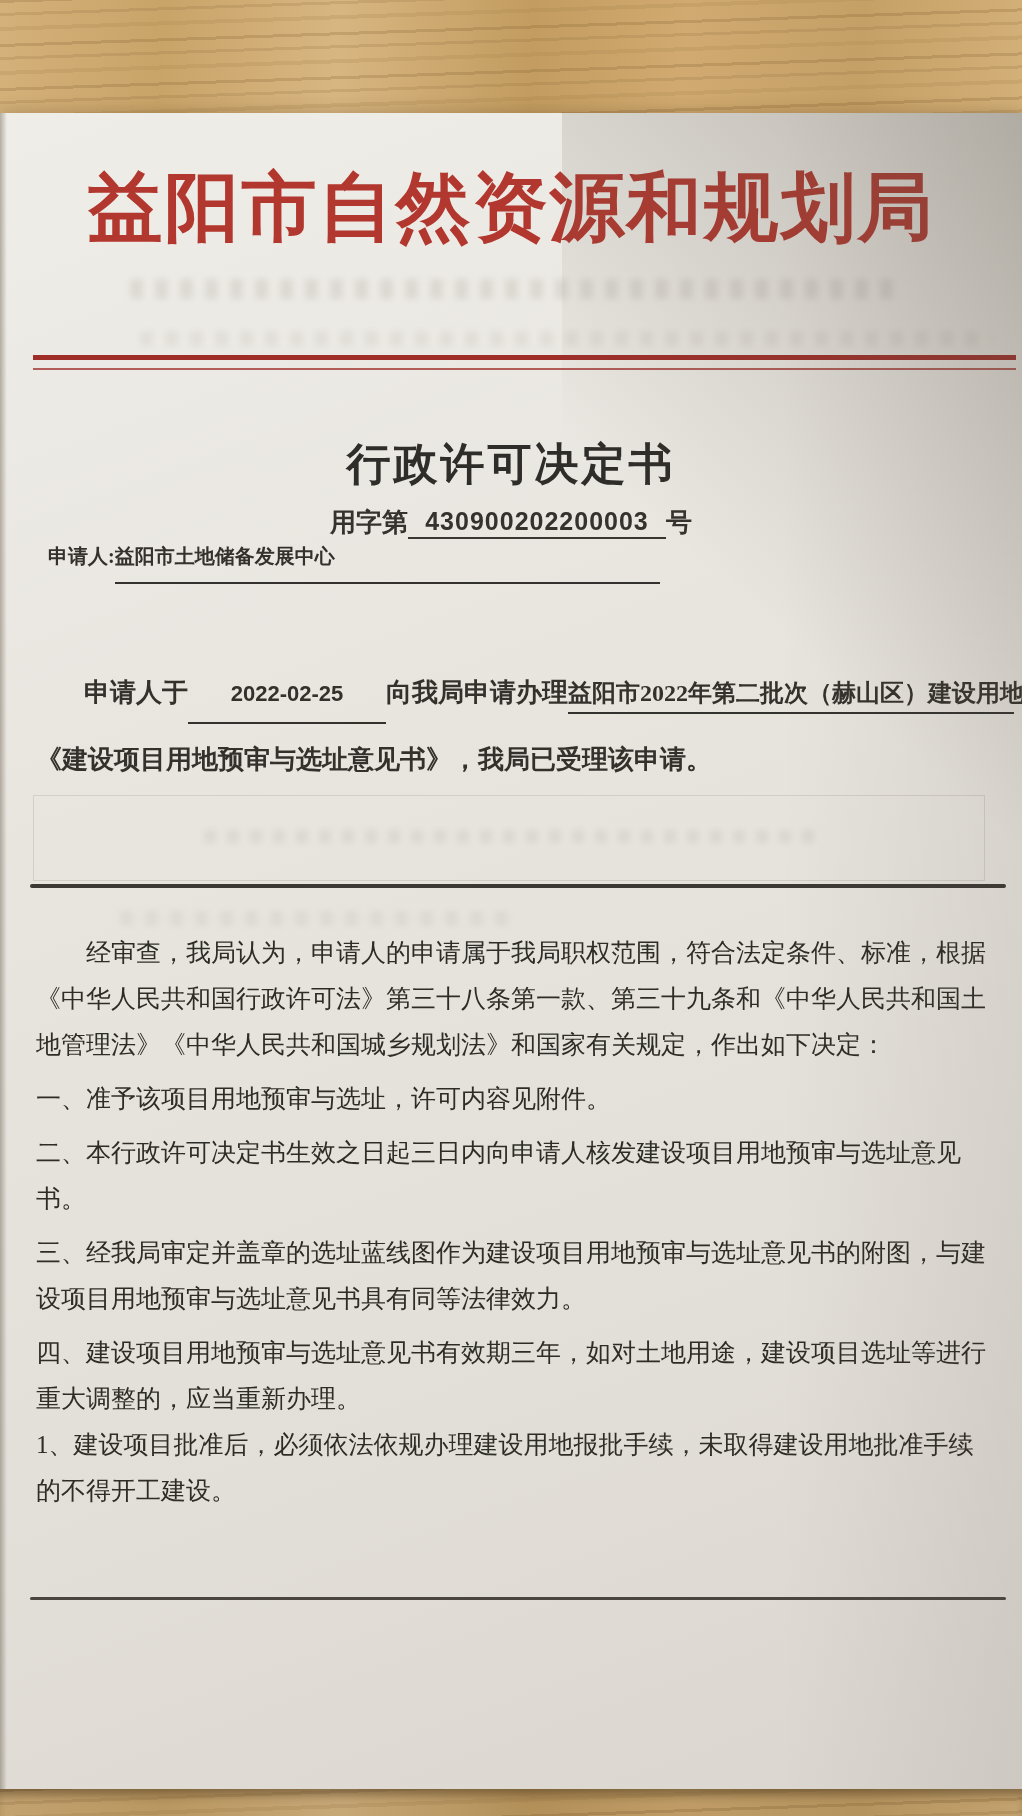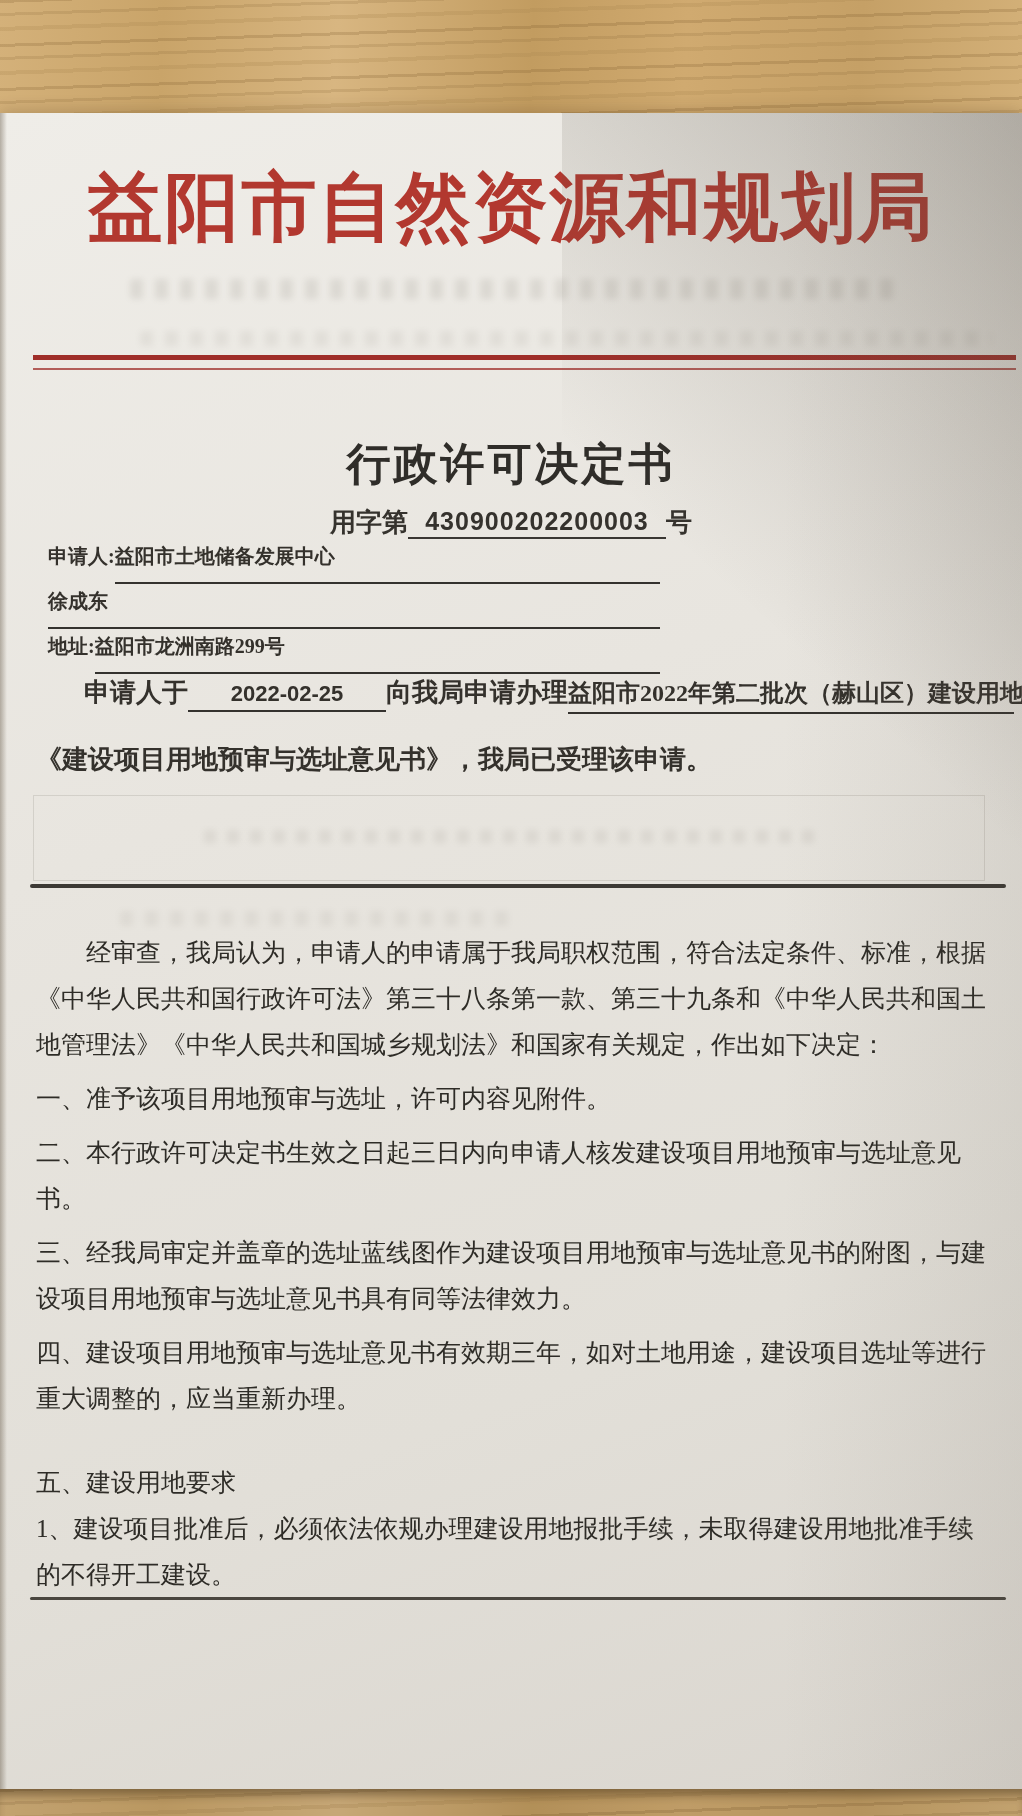--- a/index.html
+++ b/index.html
@@ -103,21 +103,21 @@
     flex:1;text-align:left;border-bottom:2.5px solid #34322e;padding-bottom:12px;
   }
   
   .app-line{
     position:absolute;top:562px;left:84px;width:930px;
     display:flex;align-items:baseline;
     font-size:26px;font-weight:700;color:#34312c;white-space:nowrap;
   }
   .app-line .adate{
     display:inline-block;width:198px;text-align:center;
-    border-bottom:2.5px solid #34322e;padding-bottom:3px;
+    border-bottom:2.5px solid #34322e;padding-bottom:15px;
     font-family:"Liberation Sans","DejaVu Sans",sans-serif;font-size:22px;
   }
   .app-line .aproject{
     display:inline-block;width:446px;text-align:center;
     border-bottom:2.5px solid #34322e;padding-bottom:3px;font-size:24px;
   }
   .app-line2{
     position:absolute;top:629px;left:36px;width:960px;margin:0;
     font-size:26px;font-weight:600;color:#34312c;
   }
@@ -159,25 +159,20 @@
     <span class="fill-line">430900202200003</span>
     <span>号</span>
   </div>
 
   <div class="fields">
     <div class="field-row">
       <span class="flabel">申请人:</span>
       <span class="fvalue">益阳市土地储备发展中心</span>
     </div>
     <div class="field-row">
-      <span class="fvalue">徐成东</span>
-    </div>
-    <div class="field-row">
-      <span class="flabel">地址:</span>
-      <span class="fvalue">益阳市龙洲南路299号</span>
     </div>
   </div>
 
   <div class="app-line">
     <span>申请人于</span>
     <span class="adate">2022-02-25</span>
     <span>向我局申请办理</span>
     <span class="aproject">益阳市2022年第二批次（赫山区）建设用地</span>
   </div>
   <p class="app-line2">《建设项目用地预审与选址意见书》，我局已受理该申请。</p>
@@ -188,21 +183,20 @@
   <div class="bleed bleed-3"></div>
 
   <div class="hr hr-top"></div>
 
   <div class="flow">
     <p class="review">经审查，我局认为，申请人的申请属于我局职权范围，符合法定条件、标准，根据《中华人民共和国行政许可法》第三十八条第一款、第三十九条和《中华人民共和国土地管理法》《中华人民共和国城乡规划法》和国家有关规定，作出如下决定：</p>
     <p class="decision">一、准予该项目用地预审与选址，许可内容见附件。</p>
     <p class="decision">二、本行政许可决定书生效之日起三日内向申请人核发建设项目用地预审与选址意见书。</p>
     <p class="decision">三、经我局审定并盖章的选址蓝线图作为建设项目用地预审与选址意见书的附图，与建设项目用地预审与选址意见书具有同等法律效力。</p>
     <p class="decision">四、建设项目用地预审与选址意见书有效期三年，如对土地用途，建设项目选址等进行重大调整的，应当重新办理。</p>
-    <p class="section-heading">五、建设用地要求</p>
     <p>1、建设项目批准后，必须依法依规办理建设用地报批手续，未取得建设用地批准手续的不得开工建设。</p>
   </div>
 
   <div class="hr hr-bottom"></div>
 
   <div class="shadow-tr"></div>
   <div class="shadow-right"></div>
 </div>
 
 <div class="wood wood-bottom"></div>

